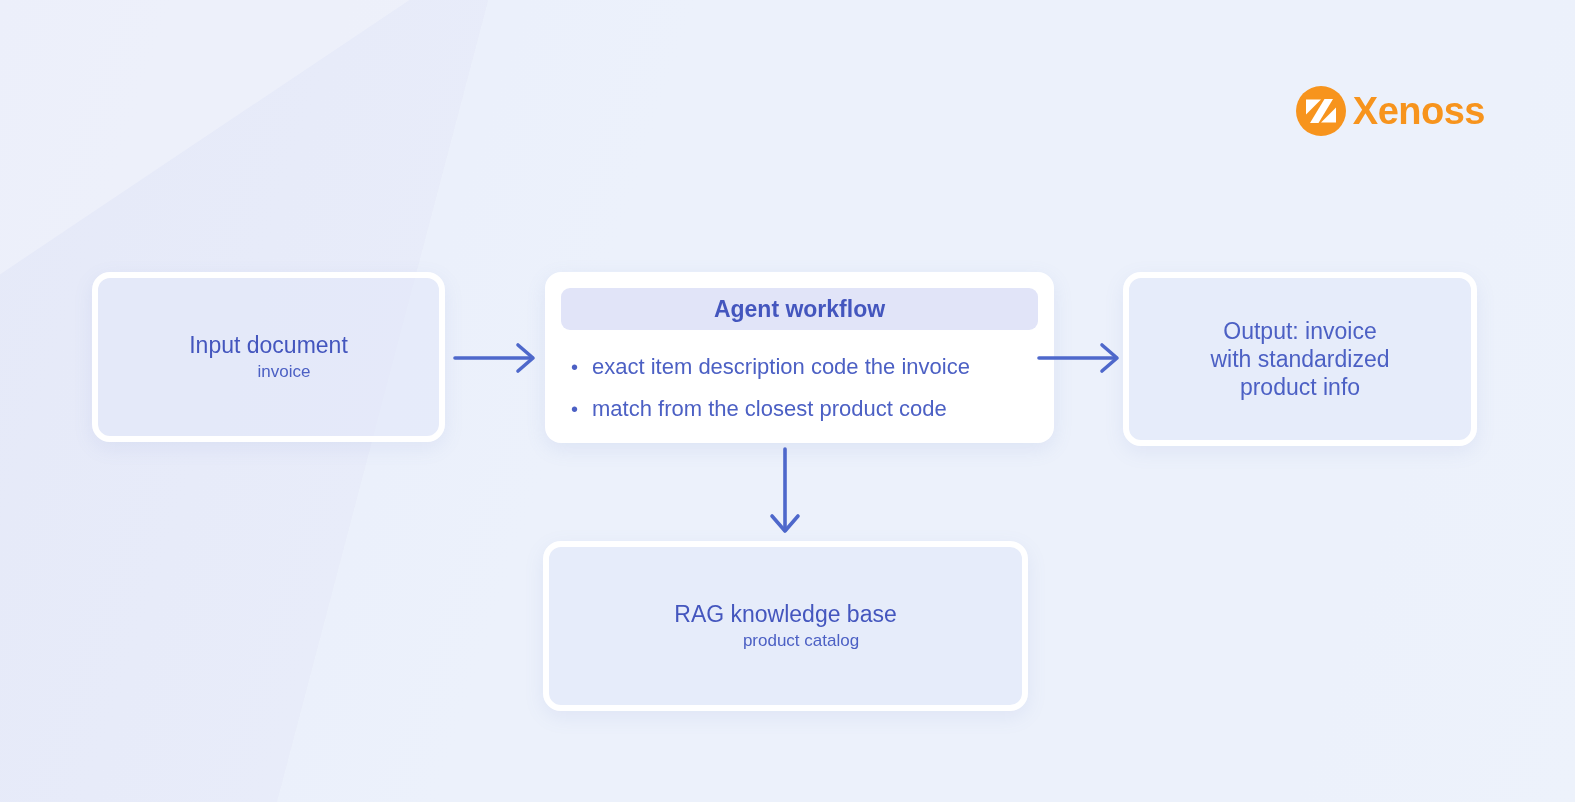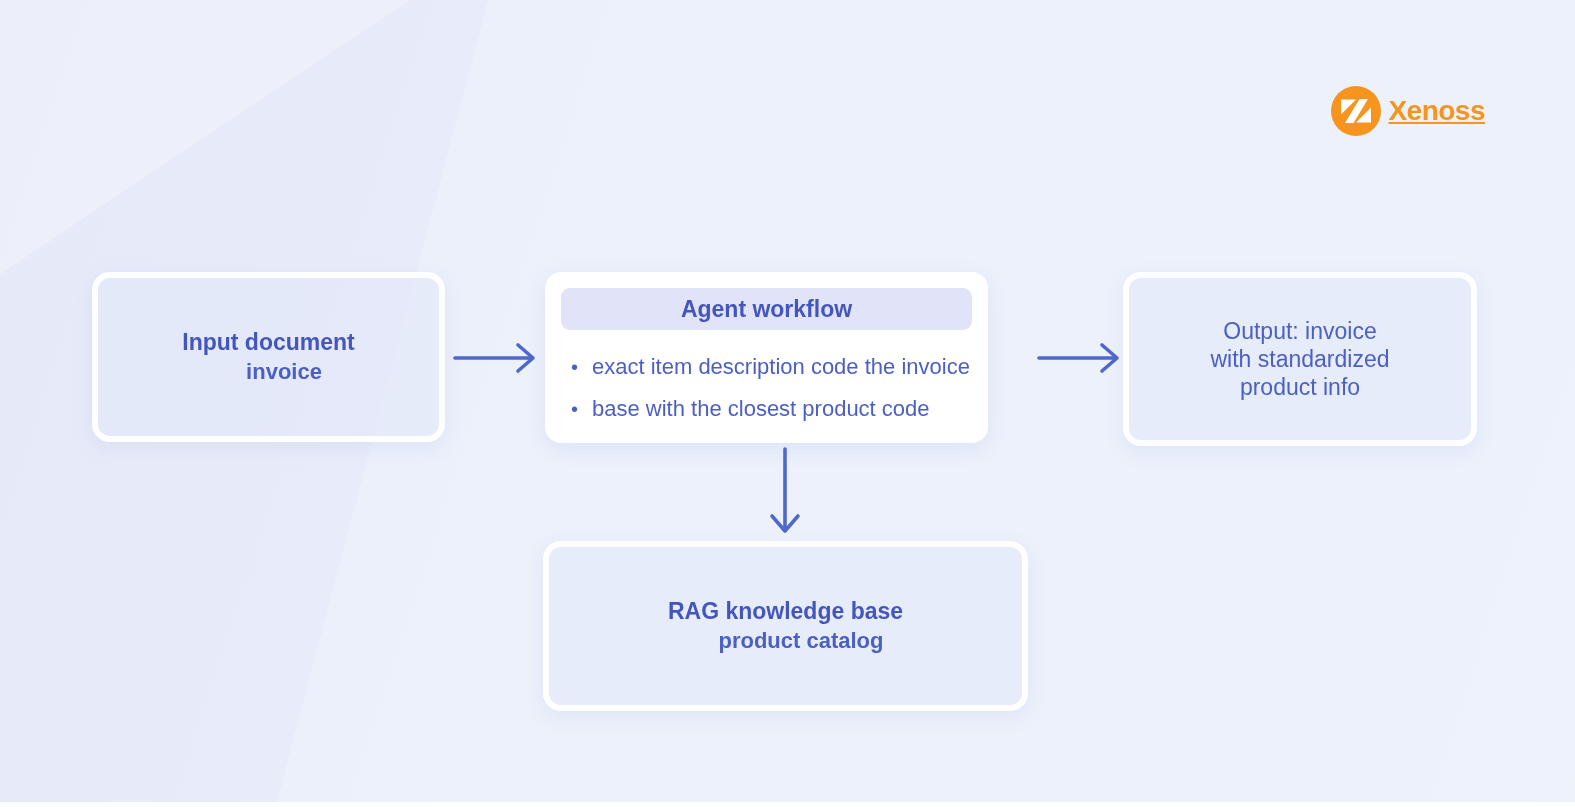--- a/index.html
+++ b/index.html
@@ -42,69 +42,68 @@
     white-space: pre-line;
   }
 
   .logo {
     position: absolute;
     top: 86px; right: 90px;
     display: flex; align-items: center; gap: 7px;
   }
   .logo-mark { width: 50px; height: 50px; display: block; }
   .logo-text {
-    font-size: 28px;
+    font-size: 38px;
     font-weight: 800;
     letter-spacing: -0.5px;
     color: #f7941d;
-    text-decoration: underline;
   }
 
   
   .node {
     position: absolute;
     background: rgba(226, 232, 249, 0.55);
     border: 6px solid #ffffff;
     border-radius: 18px;
     box-shadow: 0 6px 20px rgba(110, 130, 200, 0.10);
     display: flex;
     flex-direction: column;
     align-items: center;
     justify-content: center;
     text-align: center;
   }
   .node-title {
     font-size: 23px;
-    font-weight: 700;
+    font-weight: 400;
     color: #4456be;
     line-height: 1.3;
   }
   .node-subtitle {
-    font-size: 22px;
-    font-weight: 700;
+    font-size: 17px;
+    font-weight: 400;
     color: #4c60c4;
     line-height: 1.3;
     margin-left: 31px;
   }
   .node-text {
     font-size: 23px;
     font-weight: 400;
     color: #4c60c4;
     line-height: 1.22;
     white-space: pre-line;
   }
 
   .input-node  { left: 92px;  top: 272px; width: 353px; height: 170px; }
   .output-node { left: 1123px; top: 272px; width: 354px; height: 174px; }
   .rag-node    { left: 543px; top: 541px; width: 485px; height: 170px; }
 
   .agent-node {
     position: absolute;
     left: 545px; top: 272px;
-    width: 443px; height: 171px;
+    width: 509px; height: 171px;
     background: #ffffff;
     border-radius: 16px;
     box-shadow: 0 6px 20px rgba(110, 130, 200, 0.12);
     padding: 16px;
   }
   .agent-header {
     background: #e1e4f8;
     border-radius: 9px;
     height: 42px;
     display: flex; align-items: center; justify-content: center;
@@ -164,21 +163,21 @@
 
   <div class="agent-node">
     <div class="agent-header">Agent workflow</div>
     <ul class="agent-bullets">
       <li>
         <span class="bullet-dot">•</span>
         <span>exact item description code the invoice</span>
       </li>
       <li>
         <span class="bullet-dot">•</span>
-        <span>base with the closest product code</span>
+        <span>match from the closest product code</span>
       </li>
     </ul>
   </div>
 
   <svg class="arrow-svg arrow-right-2" width="88" height="36" viewBox="0 0 88 36">
     <line x1="3" y1="18" x2="80" y2="18" stroke="#4e68cb" stroke-width="3.6" stroke-linecap="round"></line>
     <polyline points="66,5 81,18 66,31" fill="none" stroke="#4e68cb" stroke-width="3.6" stroke-linecap="round" stroke-linejoin="round"></polyline>
   </svg>
 
   <div class="node output-node">

